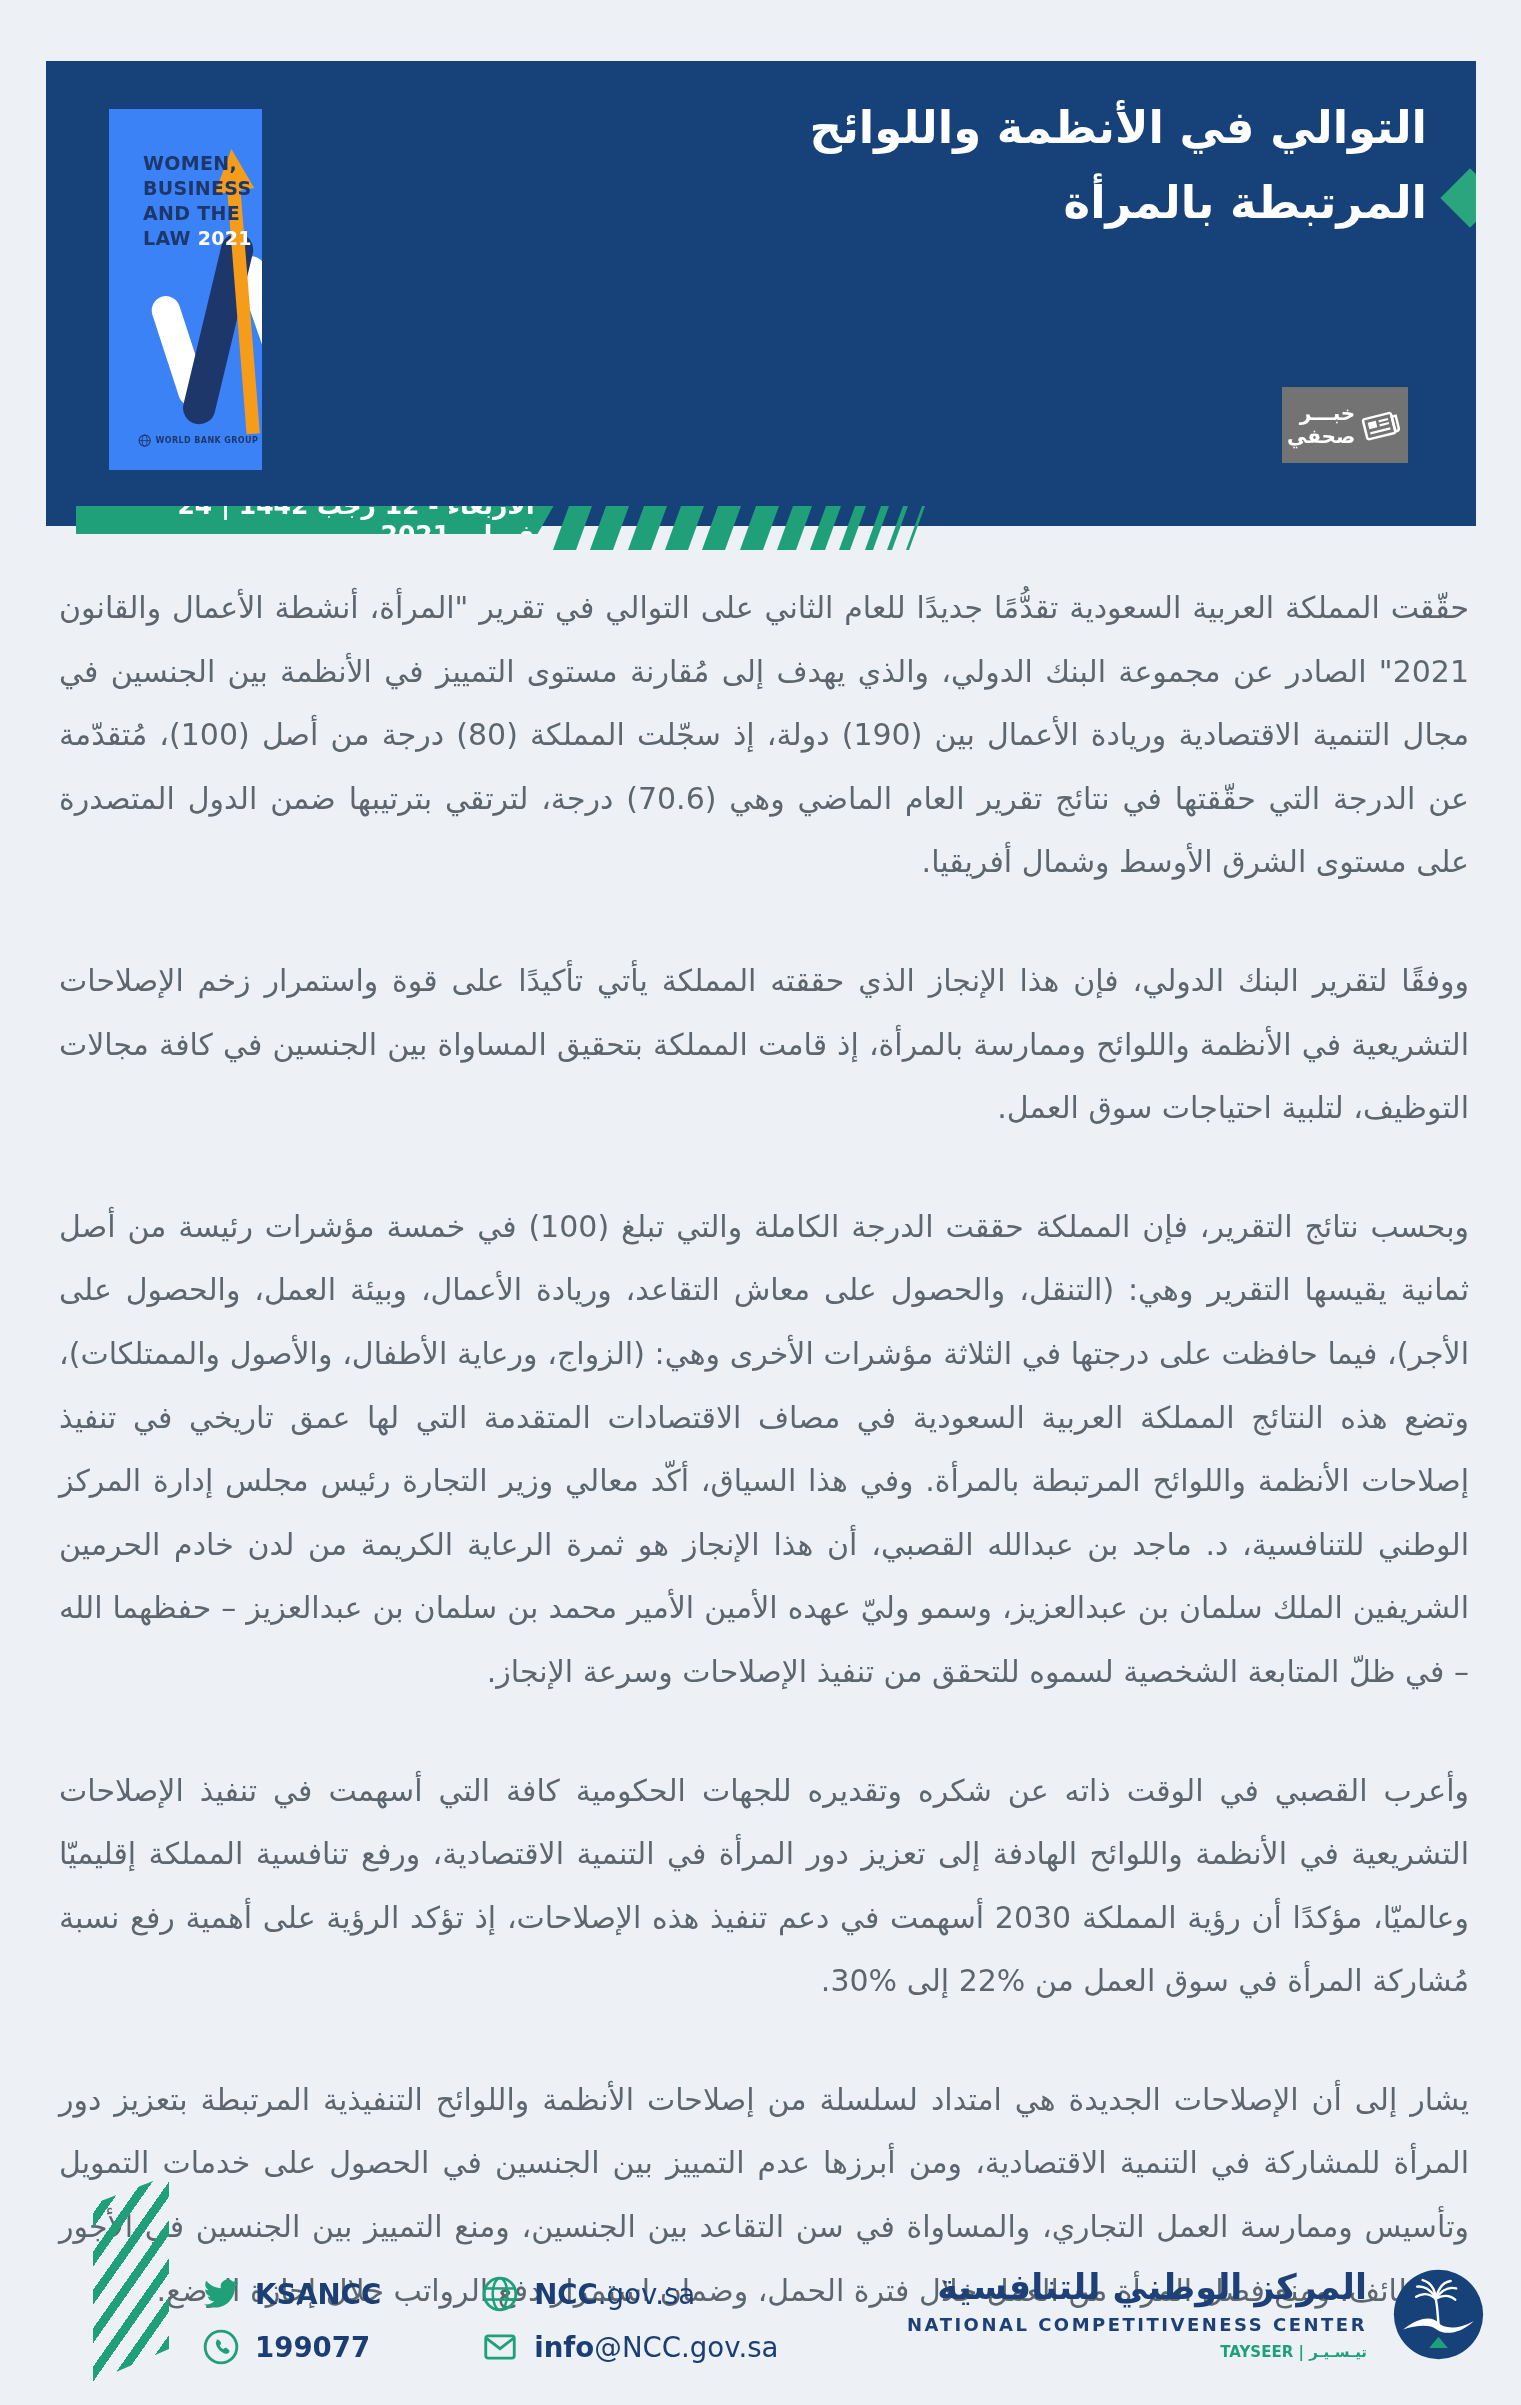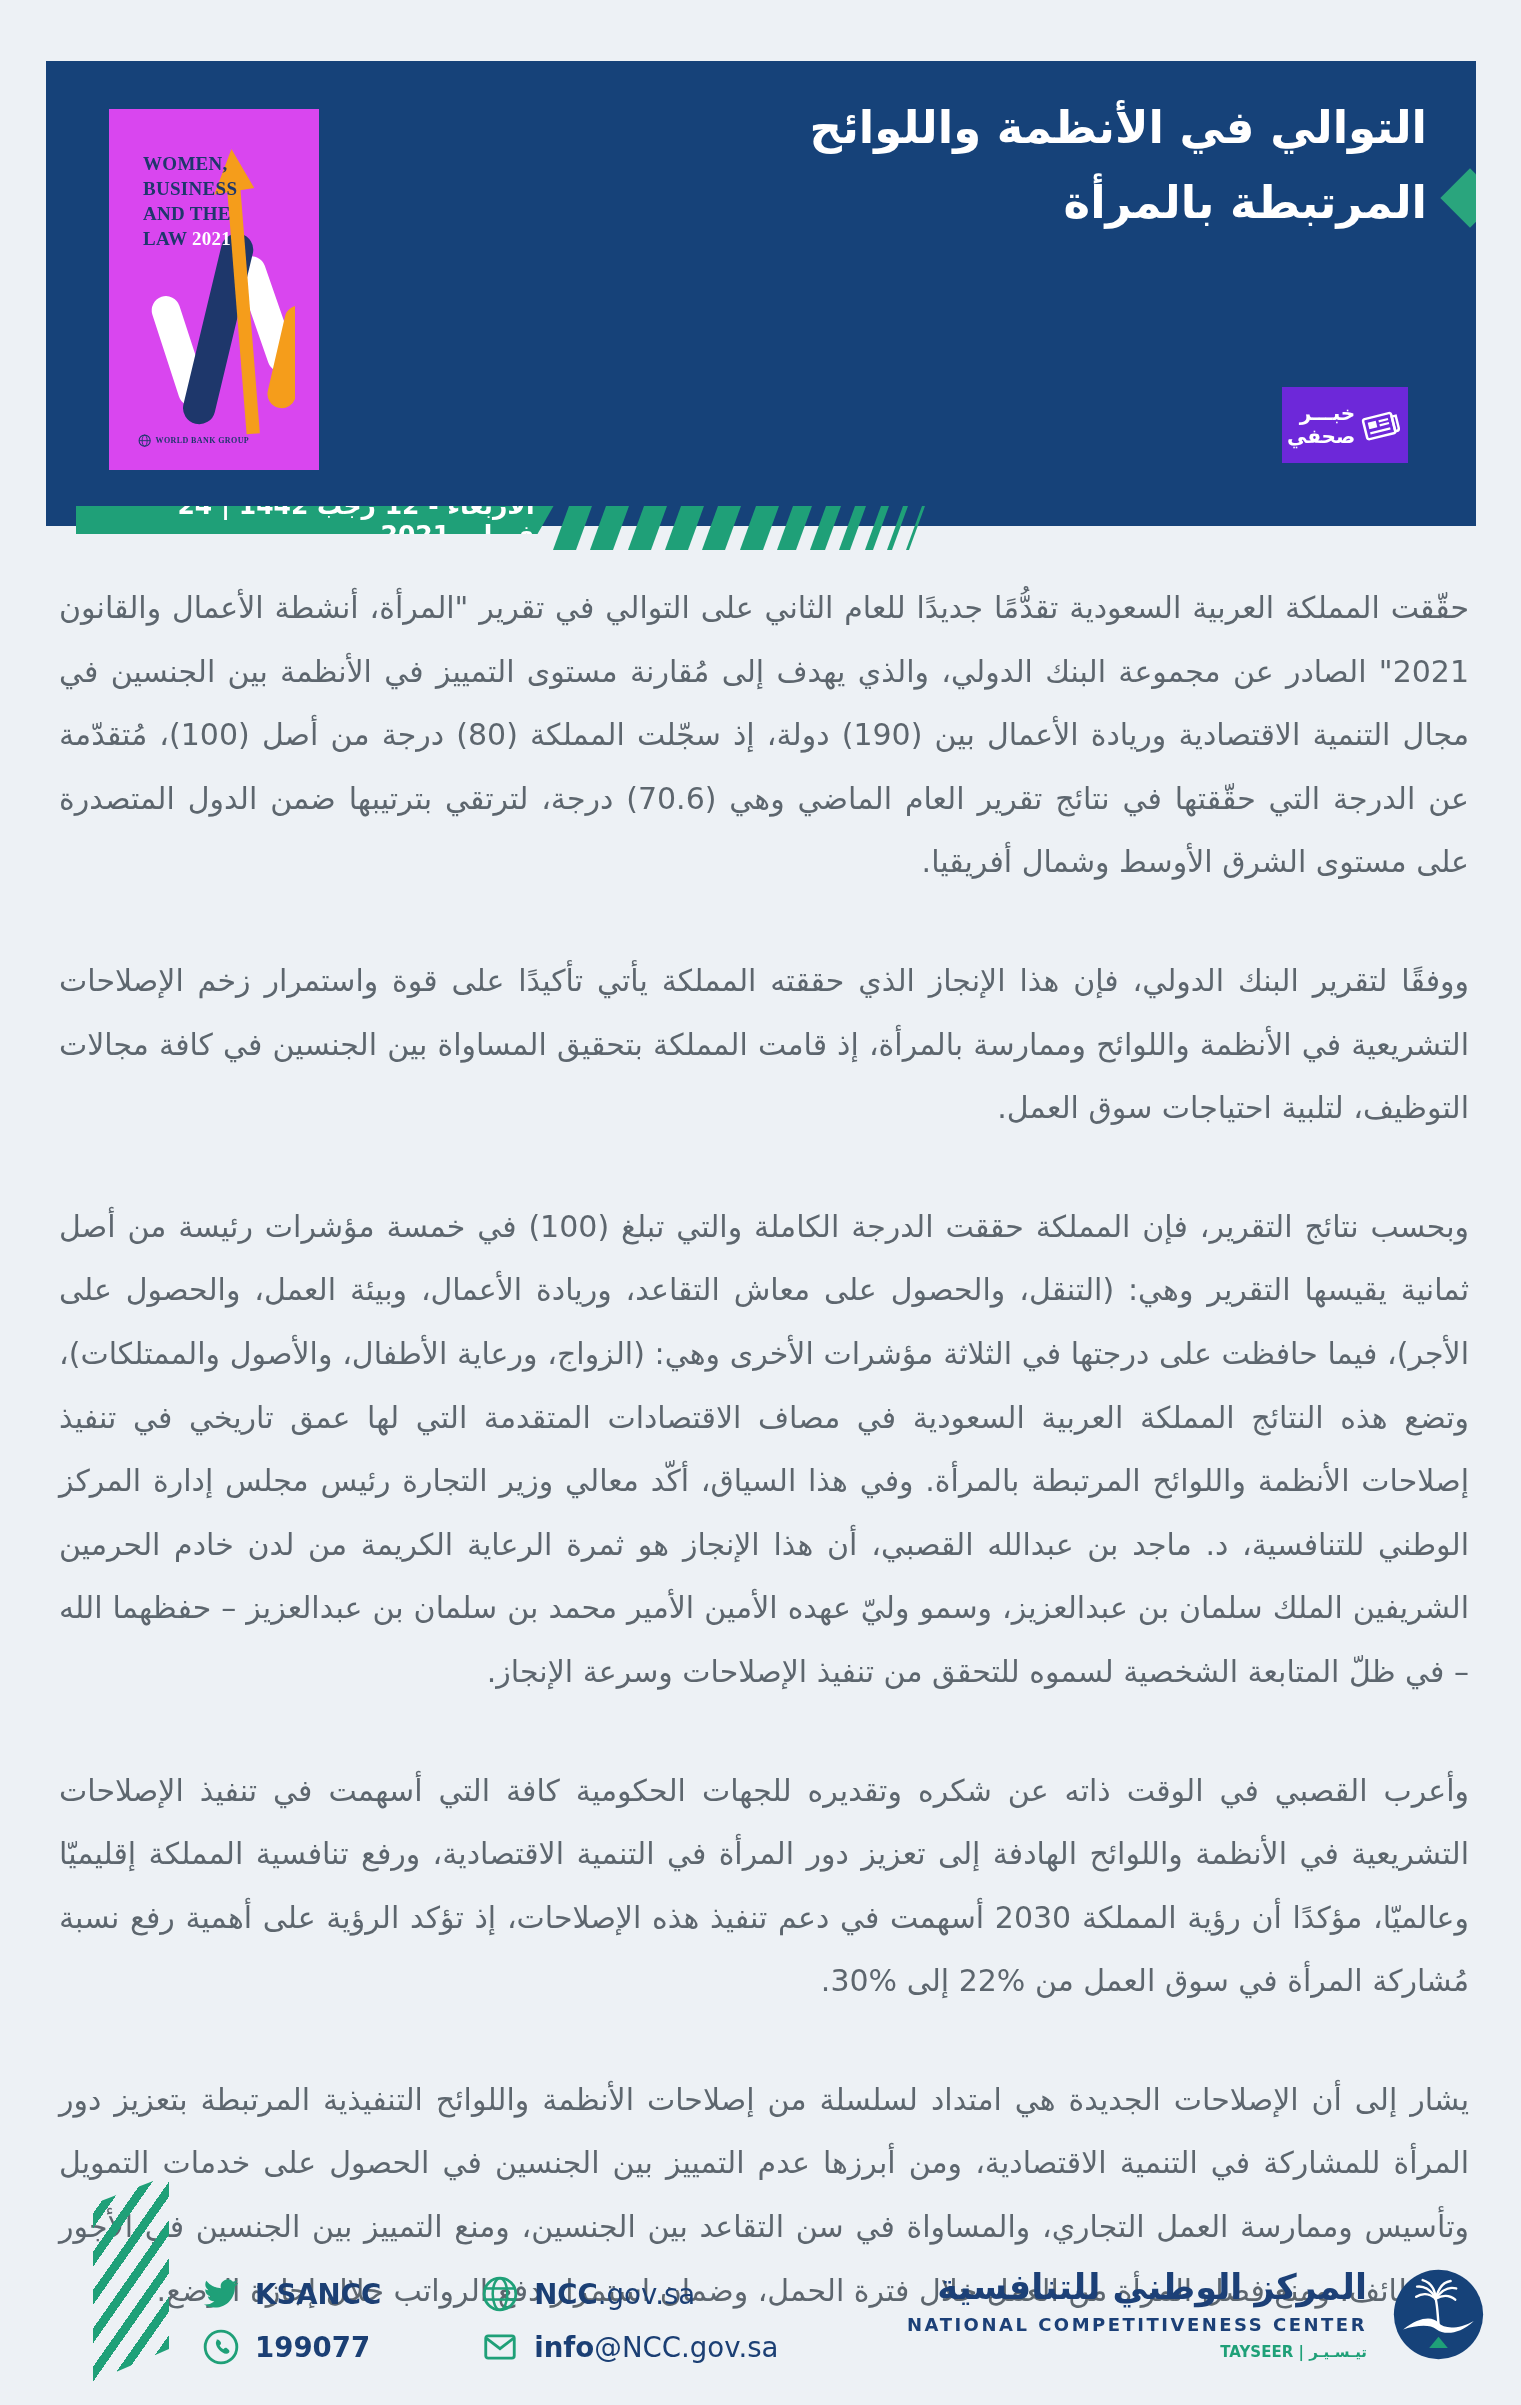--- a/index.html
+++ b/index.html
@@ -2,29 +2,29 @@
 <html lang="ar" style="font-size:15px"><head>
 <meta charset="utf-8">
 <style>
   html,body{margin:0;padding:0;background:#ffffff;}
   .page{
     position:relative;width:1522px;height:2405px;background:#edf1f5;
     overflow:hidden;font-family:"DejaVu Sans",sans-serif;
   }
   
   .header{position:absolute;left:46px;top:61px;width:1430px;height:465px;background:#164279;overflow:hidden;}
-  .cover{position:absolute;left:63px;top:48px;width:210px;height:361px;background:#d946ef;overflow:hidden;font-family:Liberation Serif, serif;}
+  .cover{position:absolute;left:63px;top:48px;width:153px;height:361px;background:#3b82f6;overflow:hidden;}
   .cover-graphic{position:absolute;left:0;top:0;}
   .cover-text{position:absolute;left:34px;top:42px;color:#1E376B;font-weight:bold;font-size:19px;line-height:1.32;letter-spacing:0.3px;}
   .cover-law-line{white-space:nowrap;}
   .cover-year{color:#ffffff;}
   .cover-brand{position:absolute;left:28.5px;bottom:23px;display:flex;align-items:center;gap:4.8px;color:#1E376B;font-size:8px;font-weight:bold;letter-spacing:0.4px;}
   .header-title{position:absolute;top:28.5px;right:49px;text-align:right;color:#ffffff;font-weight:bold;font-size:45px;line-height:75px;direction:rtl;}
   .title-accent{position:absolute;right:-15px;top:116px;width:42px;height:42px;background:#2AA57D;transform:rotate(45deg);}
-  .press-badge{position:absolute;right:68px;top:326px;width:126px;height:76px;background:#6d28d9;display:flex;align-items:center;justify-content:center;gap:3.8px;}
+  .press-badge{position:absolute;right:68px;top:326px;width:126px;height:76px;background:#737373;display:flex;align-items:center;justify-content:center;gap:3.8px;}
   .press-badge .badge-text{color:#fff;font-weight:bold;font-size:20px;line-height:1.15;text-align:right;direction:rtl;}
   
   .datebar{position:absolute;left:76px;top:506px;height:28px;display:flex;align-items:stretch;z-index:5;}
   .datebar-main{
     width:430px;background:#1FA078;color:#ffffff;font-size:25px;font-weight:bold;
     display:flex;align-items:center;justify-content:center;direction:rtl;
     padding:0 19px 0 28.5px;clip-path:polygon(0 0,100% 0,calc(100% - 16px) 100%,0 100%);
   }
   .stripes{display:flex;gap:14.3px;margin-left:7.6px;}
   .stripe{background:#1FA078;transform:skewX(-20deg);height:44px;}

